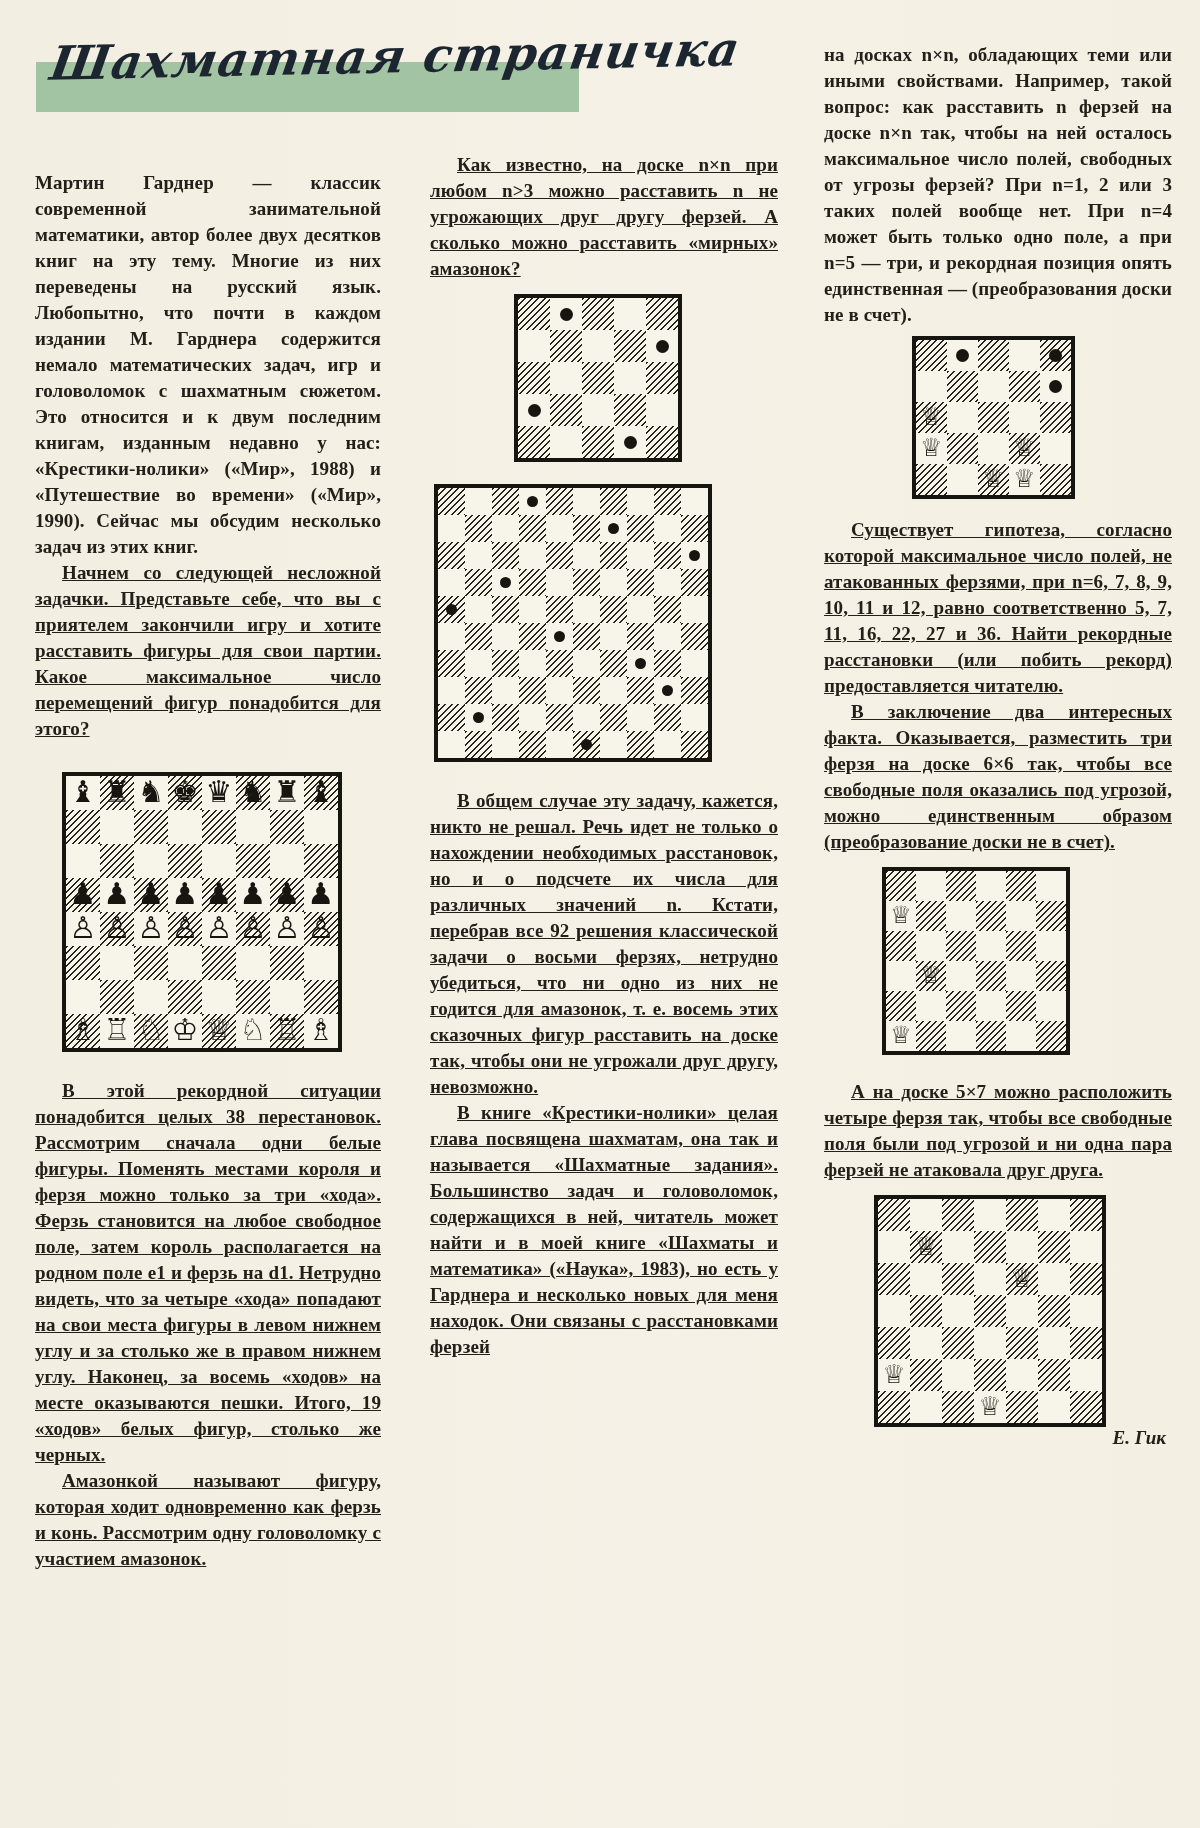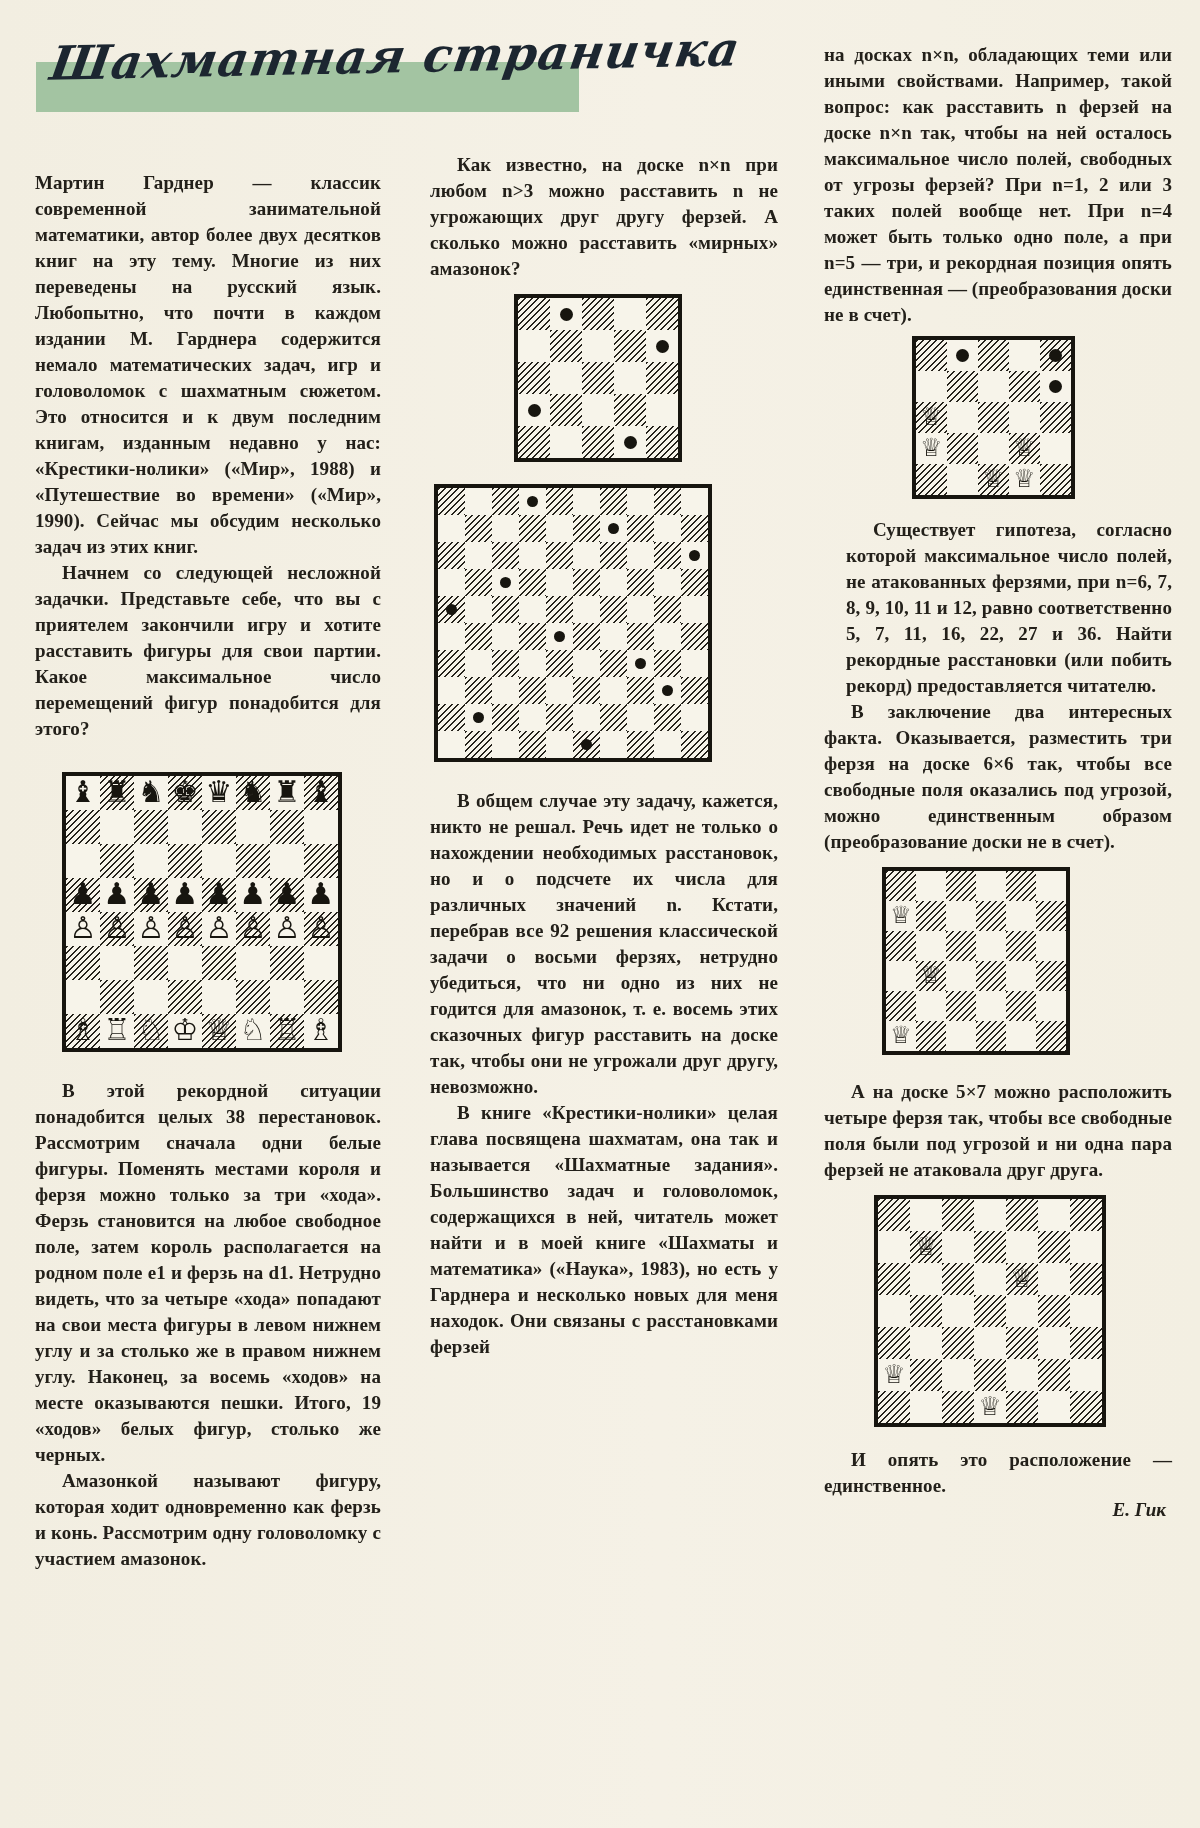--- a/index.html
+++ b/index.html
@@ -18,21 +18,21 @@
   .banner-script{
     position:absolute;left:52px;top:30px;width:540px;
     font-family:"DejaVu Serif",serif;
     font-style:italic;font-weight:bold;
     font-size:47px;letter-spacing:1px;color:#1c2630;
     transform:skewX(-10deg) rotate(-1.2deg);
     white-space:nowrap;
   }
   .col{position:absolute;text-align:justify;}
   .col p{margin:0;font-size:19px;line-height:26px;font-weight:700;letter-spacing:0.1px;}
-  .col p.ind{text-indent:27px;}
+  .col p.ind{text-indent:27px;text-decoration:underline;}
   .col-left{left:35px;top:170px;width:346px;}
   .col-mid{left:430px;top:152px;width:348px;}
   .col-right{left:824px;top:42px;width:348px;}
   h2.article-title{
     margin:0 0 12px 0;font-size:21px;line-height:27px;
     font-weight:700;letter-spacing:0.6px;
   }
   .board-wrap{
     border:4px solid #17150f;
     box-sizing:content-box;
@@ -408,21 +408,21 @@
           <div class="sq"></div>
           <div class="sq dark">
             <span class="piece" style="font-size: 25px;">♕</span>
           </div>
           <div class="sq">
             <span class="piece" style="font-size: 25px;">♕</span>
           </div>
           <div class="sq dark"></div>
         </div>
       </div>
-    <p class="ind" style="margin-top:18px;margin-left:22px;">Существует гипотеза, согласно которой максимальное число полей, не атакованных ферзями, при n=6, 7, 8, 9, 10, 11 и 12, равно соответственно 5, 7, 11, 16, 22, 27 и 36. Найти рекордные расстановки (или побить рекорд) предоставляется читателю.</p>
+    <p class="ind" style="margin-top:18px;">Существует гипотеза, согласно которой максимальное число полей, не атакованных ферзями, при n=6, 7, 8, 9, 10, 11 и 12, равно соответственно 5, 7, 11, 16, 22, 27 и 36. Найти рекордные расстановки (или побить рекорд) предоставляется читателю.</p>
     <p class="ind">В заключение два интересных факта. Оказывается, разместить три ферзя на доске 6×6 так, чтобы все свободные поля оказались под угрозой, можно единственным образом (преобразование доски не в счет).</p>
     <div class="board-wrap" style="margin: 12px 0px 0px 58px; width: 180px; height: 180px;">
         <div class="board" style="grid-template-columns: repeat(6, 30px); grid-template-rows: repeat(6, 30px);">
           <div class="sq dark"></div>
           <div class="sq"></div>
           <div class="sq dark"></div>
           <div class="sq"></div>
           <div class="sq dark"></div>
           <div class="sq"></div>
           <div class="sq">
@@ -518,17 +518,16 @@
           <div class="sq"></div>
           <div class="sq dark"></div>
           <div class="sq">
             <span class="piece" style="font-size: 26px;">♕</span>
           </div>
           <div class="sq dark"></div>
           <div class="sq"></div>
           <div class="sq dark"></div>
         </div>
       </div>
-    <p class="ind" style="margin-top:20px;">И опять это расположение — единственное.</p>
     <div class="sig">Е. Гик</div>
   </div>
 
 </div>
 
 </body></html>

